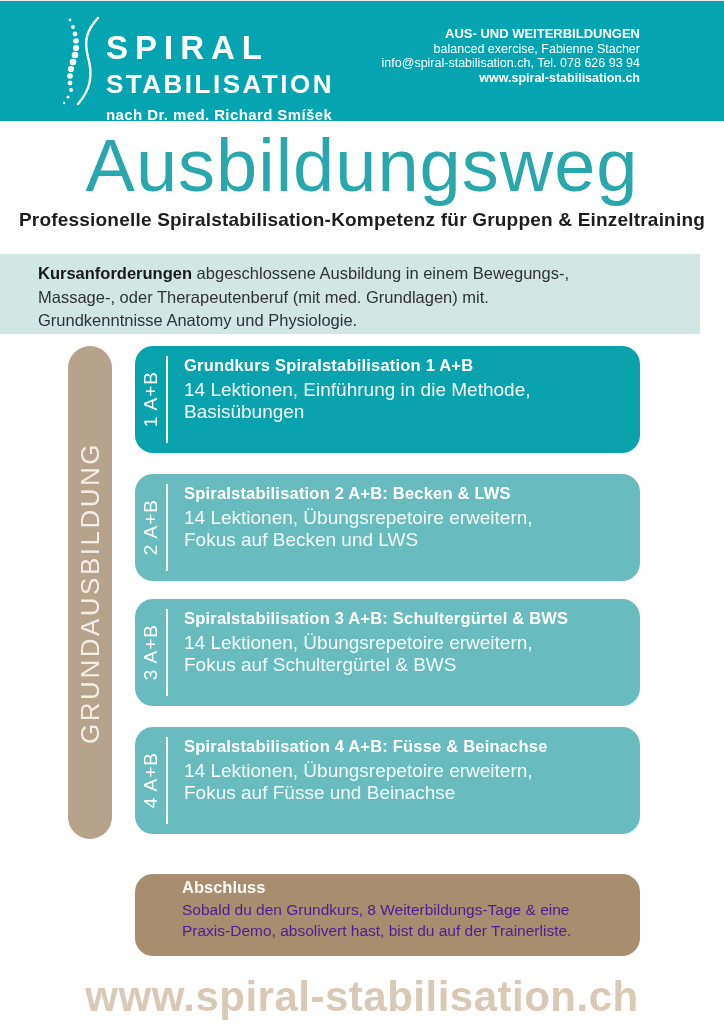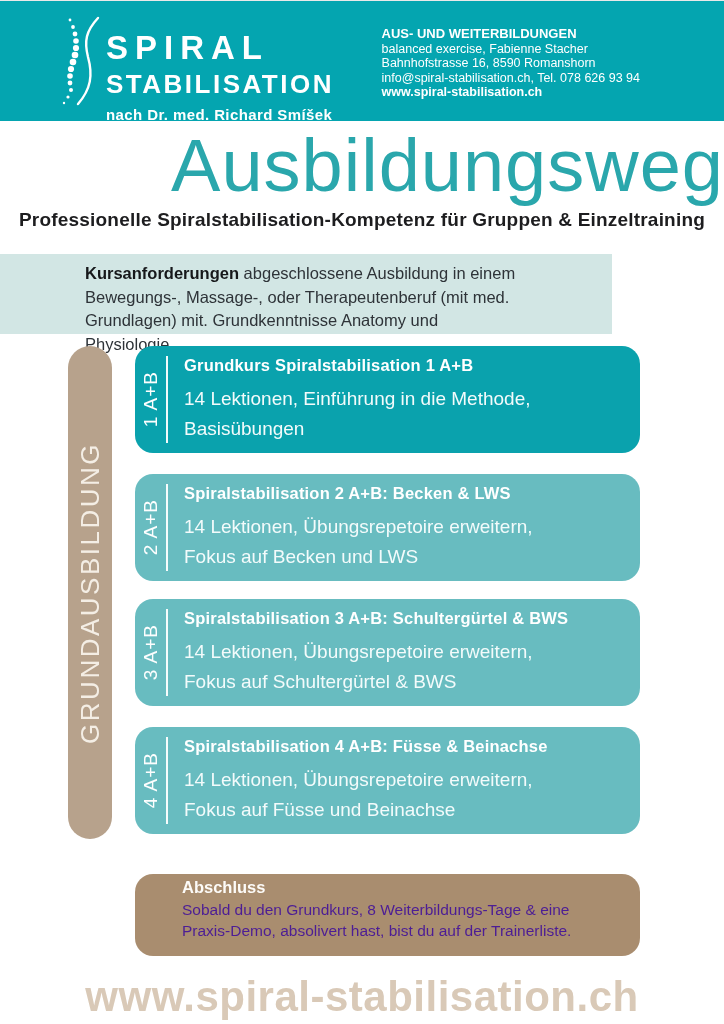--- a/index.html
+++ b/index.html
@@ -13,40 +13,40 @@
     position:absolute;left:0;top:0;width:724px;height:120px;
     background:#04a5b0;color:#fff;
   }
   .logo{position:absolute;left:60px;top:14px;display:flex;}
   .spine{width:42px;height:92px;margin-right:4px;}
   .logo-text{padding-top:16px;}
   .logo-title{font-size:33px;font-weight:bold;letter-spacing:7px;line-height:1;}
   .logo-subtitle{font-size:26px;font-weight:bold;letter-spacing:2.5px;line-height:1;margin-top:7px;}
   .logo-tagline{font-size:15px;font-weight:bold;letter-spacing:0.4px;margin-top:9px;}
   .contact{
-    position:absolute;right:84px;top:26px;text-align:left;
+    position:absolute;right:84px;top:26px;text-align:right;
     font-size:12.5px;line-height:14.5px;
   }
   .contact-heading{font-weight:bold;font-size:13px;}
   .contact-website{font-weight:bold;}
   
   .hero{position:absolute;left:0;top:120px;width:724px;height:133px;text-align:center;}
   .hero-title{
     margin:0;padding-top:7px;font-size:74px;font-weight:400;
-    color:#2aa7ac;letter-spacing:1px;line-height:1.04;text-align:right;
+    color:#2aa7ac;letter-spacing:1px;line-height:1.04;
   }
   .hero-subtitle{
     margin:0;margin-top:4px;font-size:19px;font-weight:bold;color:#1d1d1f;
     letter-spacing:0.2px;
   }
   
   .requirements{
-    position:absolute;left:0;top:253px;width:612px;height:80px;
+    position:absolute;left:0;top:253px;width:700px;height:80px;
     background:#d2e6e4;box-sizing:border-box;
-    padding:8px 84px 0 85px;
+    padding:8px 84px 0 38px;
     font-size:16.5px;line-height:23.5px;color:#2e3338;
   }
   .requirements b{color:#16181a;}
   
   .track-bar{
     position:absolute;left:68px;top:345px;width:44px;height:493px;
     background:#b7a28c;border-radius:22px;
     display:flex;align-items:center;justify-content:center;
   }
   .track-label{
@@ -62,21 +62,21 @@
   .card-secondary{background:#68bcc0;}
   .card-badge{
     width:31px;display:flex;align-items:center;justify-content:center;flex-shrink:0;
   }
   .badge-text{
     writing-mode:vertical-rl;transform:rotate(180deg);
     font-size:19px;letter-spacing:1px;white-space:nowrap;color:#fdfefe;
   }
   .card-divider{width:2px;background:#fff;margin:10px 0;flex-shrink:0;opacity:.95;}
   .card-body{
-    flex:1;display:flex;flex-direction:column;justify-content:space-between;
+    flex:1;display:flex;flex-direction:column;justify-content:flex-start;
     padding:10px 18px 14px 16px;
   }
   .card-title{font-weight:bold;font-size:16.5px;margin-bottom:4px;letter-spacing:0.2px;}
   .card-line{font-size:19px;line-height:21.5px;color:#f3fbfb;}
   .pos-c1{top:345px;}
   .pos-c2{top:473px;}
   .pos-c3{top:598px;}
   .pos-c4{top:726px;}
   
   .completion{
@@ -119,21 +119,20 @@
       </svg>
       <div class="logo-text">
         <div class="logo-title">SPIRAL</div>
         <div class="logo-subtitle">STABILISATION</div>
         <div class="logo-tagline">nach Dr. med. Richard Smíšek</div>
       </div>
     </div>
     <div class="contact">
       <div class="contact-heading">AUS- UND WEITERBILDUNGEN</div>
       <div>balanced exercise, Fabienne Stacher</div>
-      <div>Bahnhofstrasse 16, 8590 Romanshorn</div>
       <div>info@spiral-stabilisation.ch, Tel. 078 626 93 94</div>
       <div class="contact-website">www.spiral-stabilisation.ch</div>
     </div>
   </header>
 
   <section class="hero">
     <h1 class="hero-title">Ausbildungsweg</h1>
     <h2 class="hero-subtitle">Professionelle Spiralstabilisation-Kompetenz für Gruppen &amp; Einzeltraining</h2>
   </section>
 

